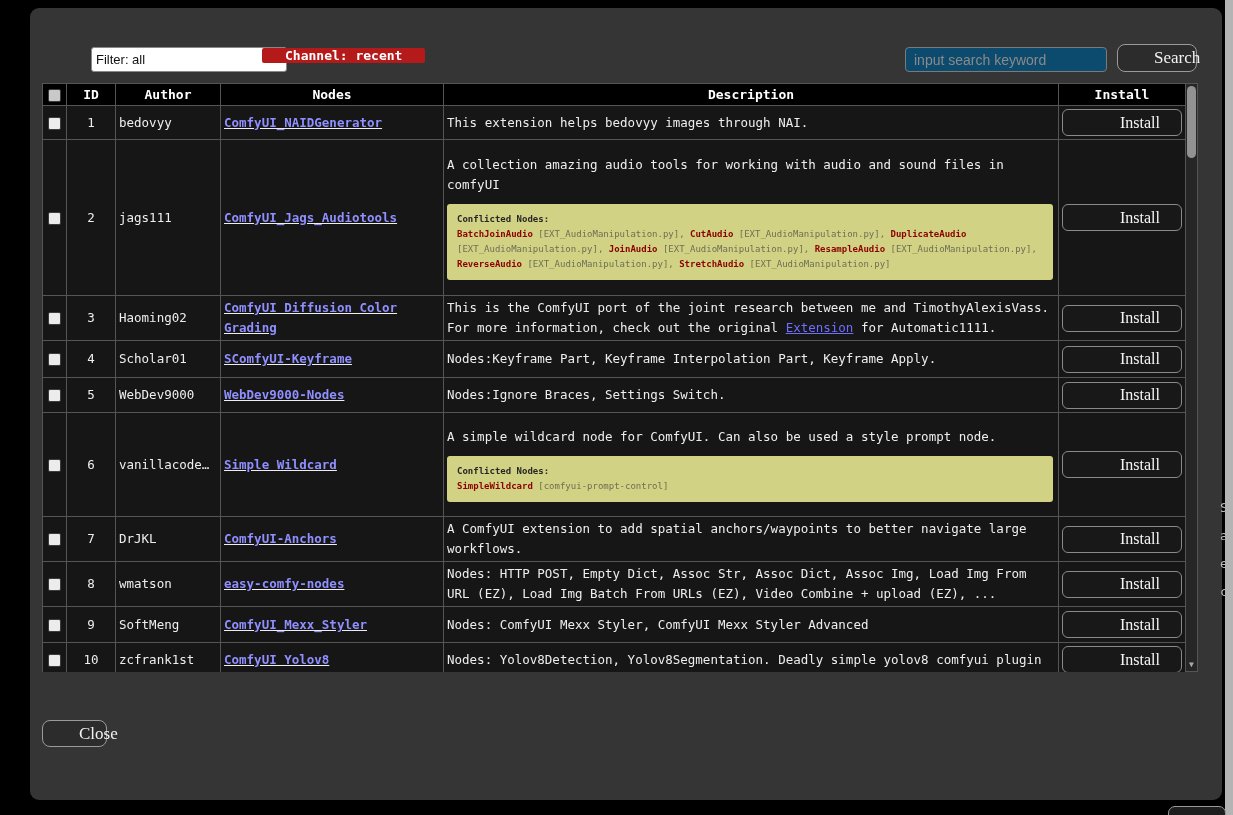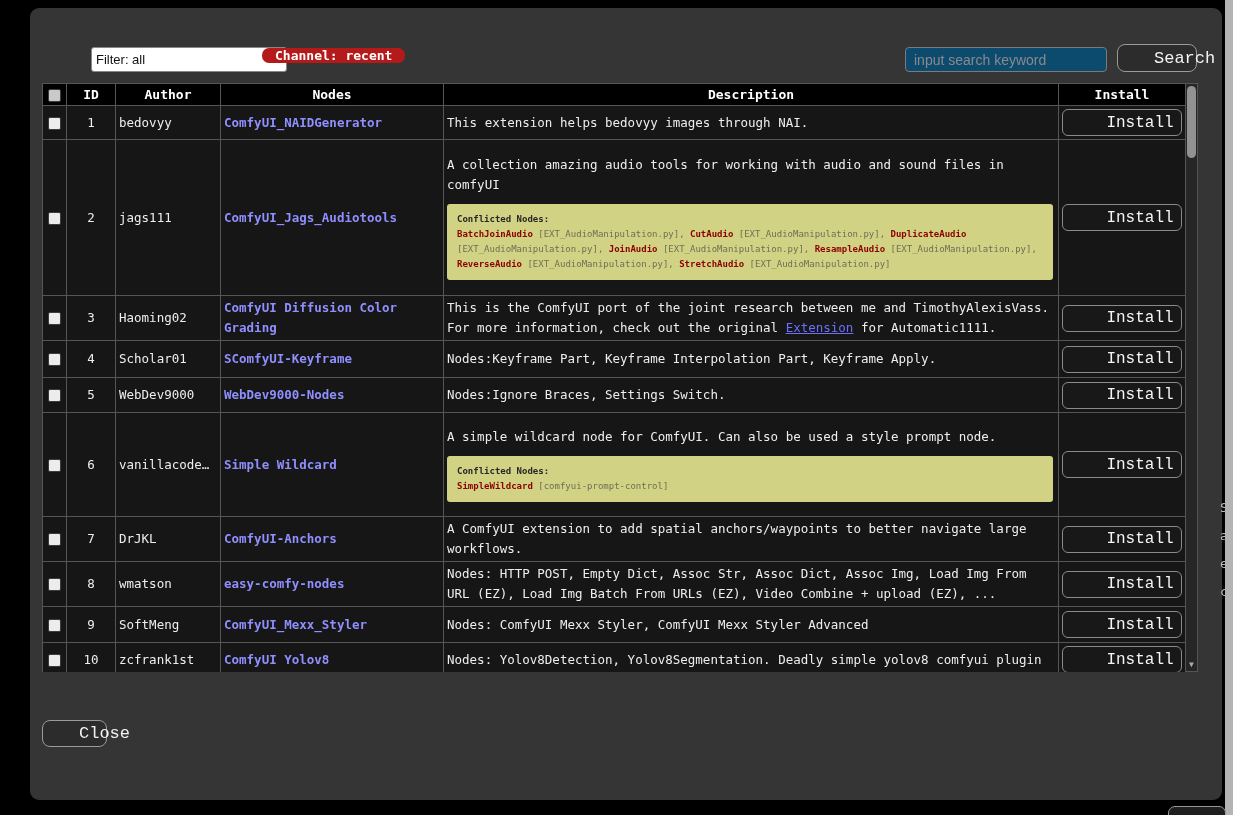--- a/index.html
+++ b/index.html
@@ -17,32 +17,32 @@
   
   .toolbar { position: absolute; left: 17px; top: 36px; width: 1149px; height: 32px; }
   .filter-select {
     position: absolute; left: 0; top: 3px; width: 196px; height: 25px;
     font-family: "Liberation Sans", sans-serif; font-size: 13px;
     background: #fff; color: #111; border: 1px solid #888; border-radius: 3px; margin-left: 44px;
   }
   .channel-badge {
     position: absolute; left: 215px; top: 4px; height: 15px;
     display: inline-flex; align-items: center;
-    padding: 0 13px; border-radius: 7px;
+    padding: 0 23px; border-radius: 2px;
     background: var(--channel-badge, #b51a1a);
     color: #fff; font-size: 13px; font-weight: bold;
   }
   .search-input {
     position: absolute; left: 858px; top: 3px; width: 202px; height: 25px;
     background: #0c4a6e; border: 1px solid #7a7a7a; border-radius: 4px;
     color: #ddd; font-family: "Liberation Sans", sans-serif; font-size: 14px; padding: 0 8px;
   }
   .search-input::placeholder { color: #8a8a8a; }
   .btn {
-    font-family: Liberation Mono, monospace;
+    font-family: Liberation Serif, serif;
     background: #2c2c2c; color: #f2f2f2;
     border: 1.5px solid #9a9a9a; border-radius: 8px;
     cursor: pointer;
     padding-left: 36px;
   }
   .search-btn { position: absolute; left: 1070px; top: 0; width: 80px; height: 28px; font-size: 17px; }
 
   
   .table-wrap {
     position: absolute; left: 12px; top: 75px; width: 1156px; height: 589px;
@@ -73,21 +73,21 @@
 
   .cell-check { text-align: center; }
   input[type="checkbox"] {
     appearance: none; -webkit-appearance: none;
     width: 13px; height: 13px; background: #ececec;
     border: 1px solid #3c3c3c; border-radius: 2px; vertical-align: middle; cursor: pointer;
   }
   thead input[type="checkbox"] { background: #c9c9c9; }
   .cell-id { text-align: center; }
   .cell-author { padding-left: 4px; white-space: nowrap; overflow: hidden; }
-  .cell-name { padding-left: 7px; }
+  .cell-name { padding-left: 7px; text-decoration: underline; }
   .name-link { color: var(--accent-link, #8f8fff); font-weight: bold; text-decoration: none; cursor: pointer; }
   .cell-desc { padding-left: 4px; padding-right: 2px; }
   .desc { white-space: normal; }
   .desc-link { color: var(--desc-link, #6f6fff); text-decoration: underline; cursor: pointer; }
 
   .conflict {
     margin-top: 9px; margin-right: 2px;
     background: var(--conflict-bg, #d2d284);
     border-radius: 3px; padding: 8px 10px;
     font-size: 9px; line-height: 15px; color: #55553c;

